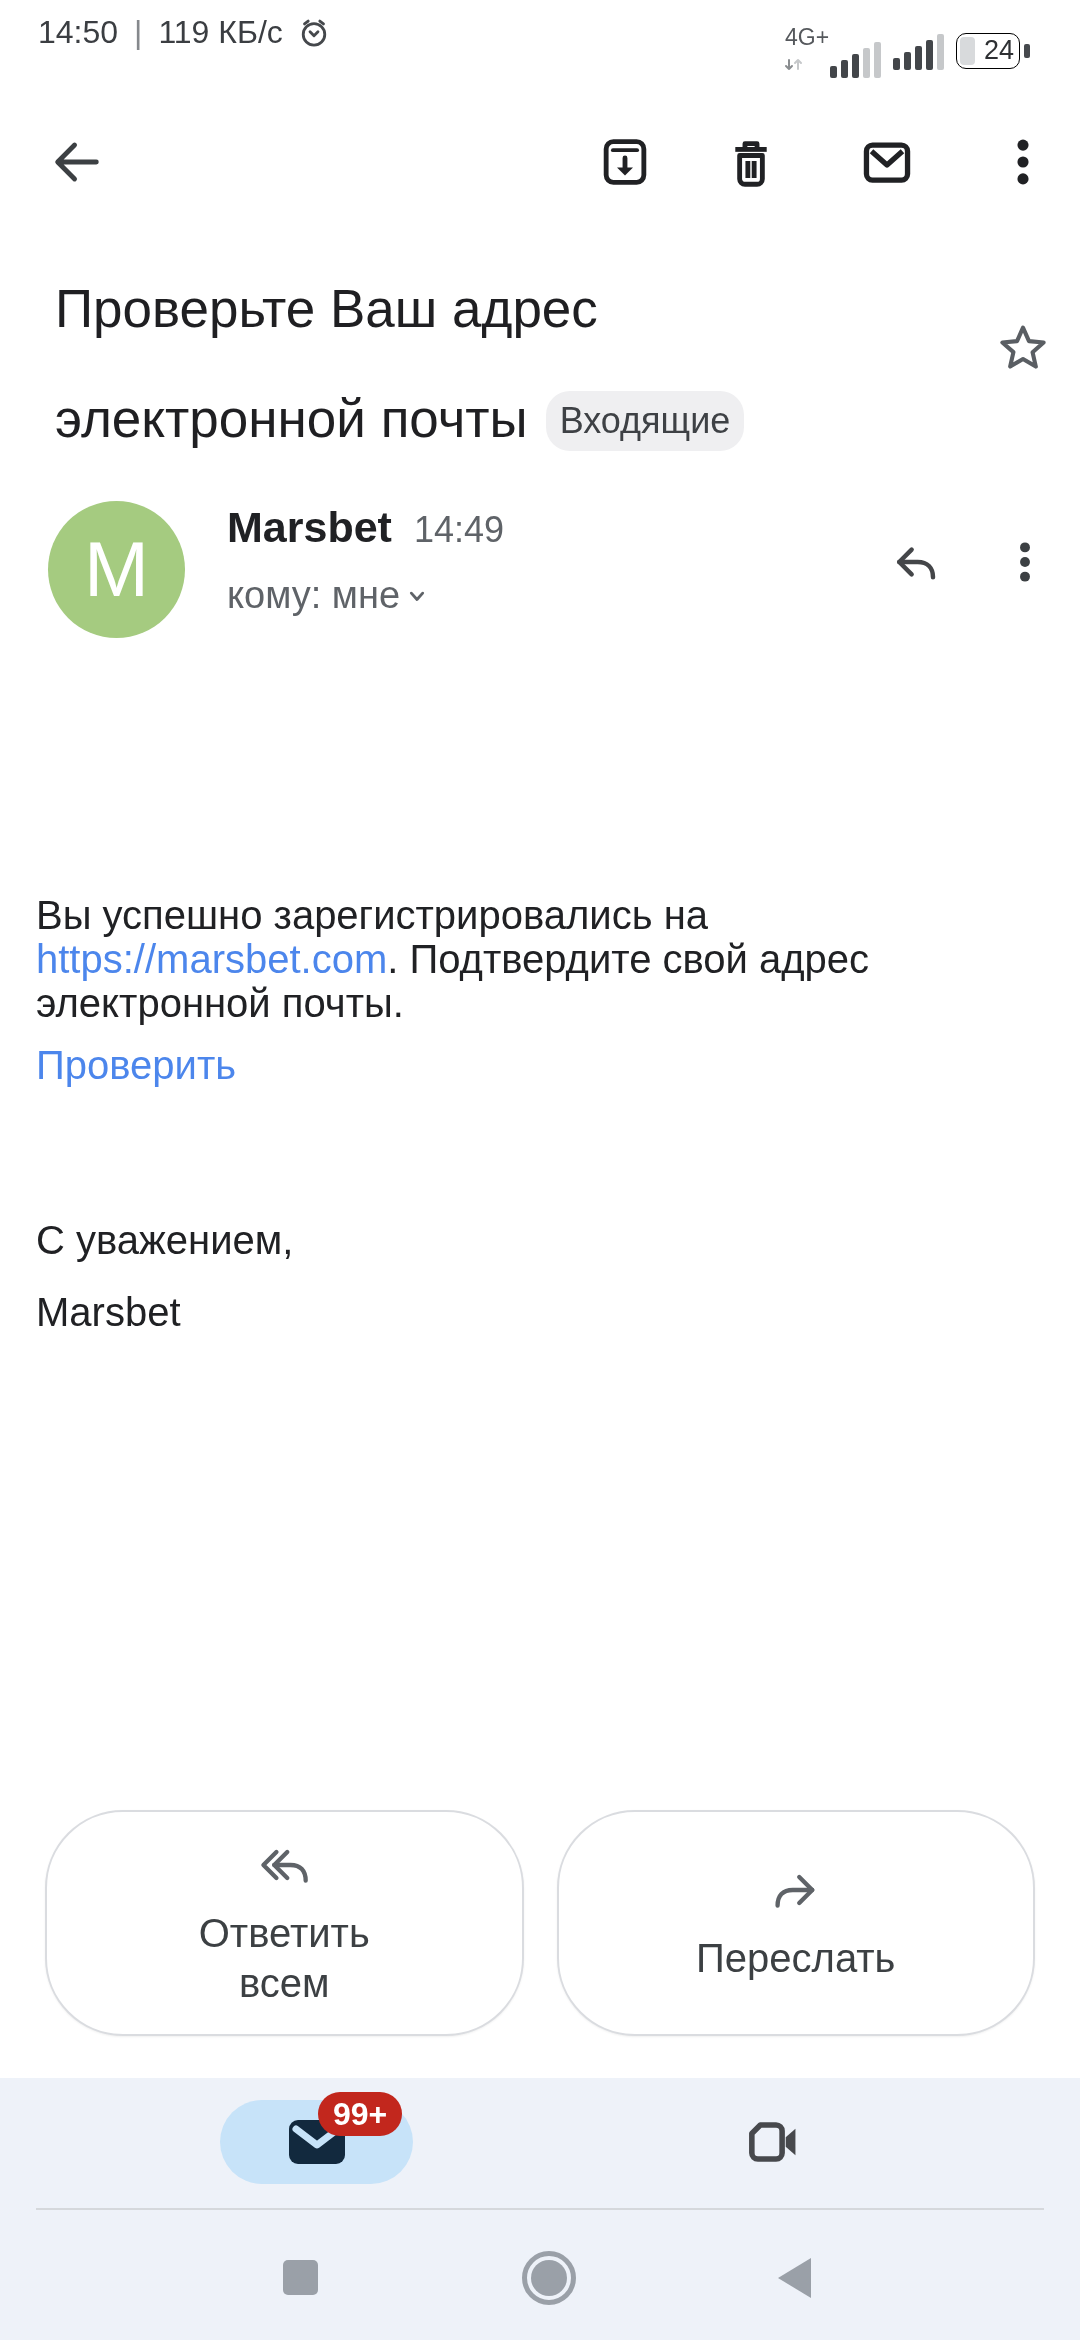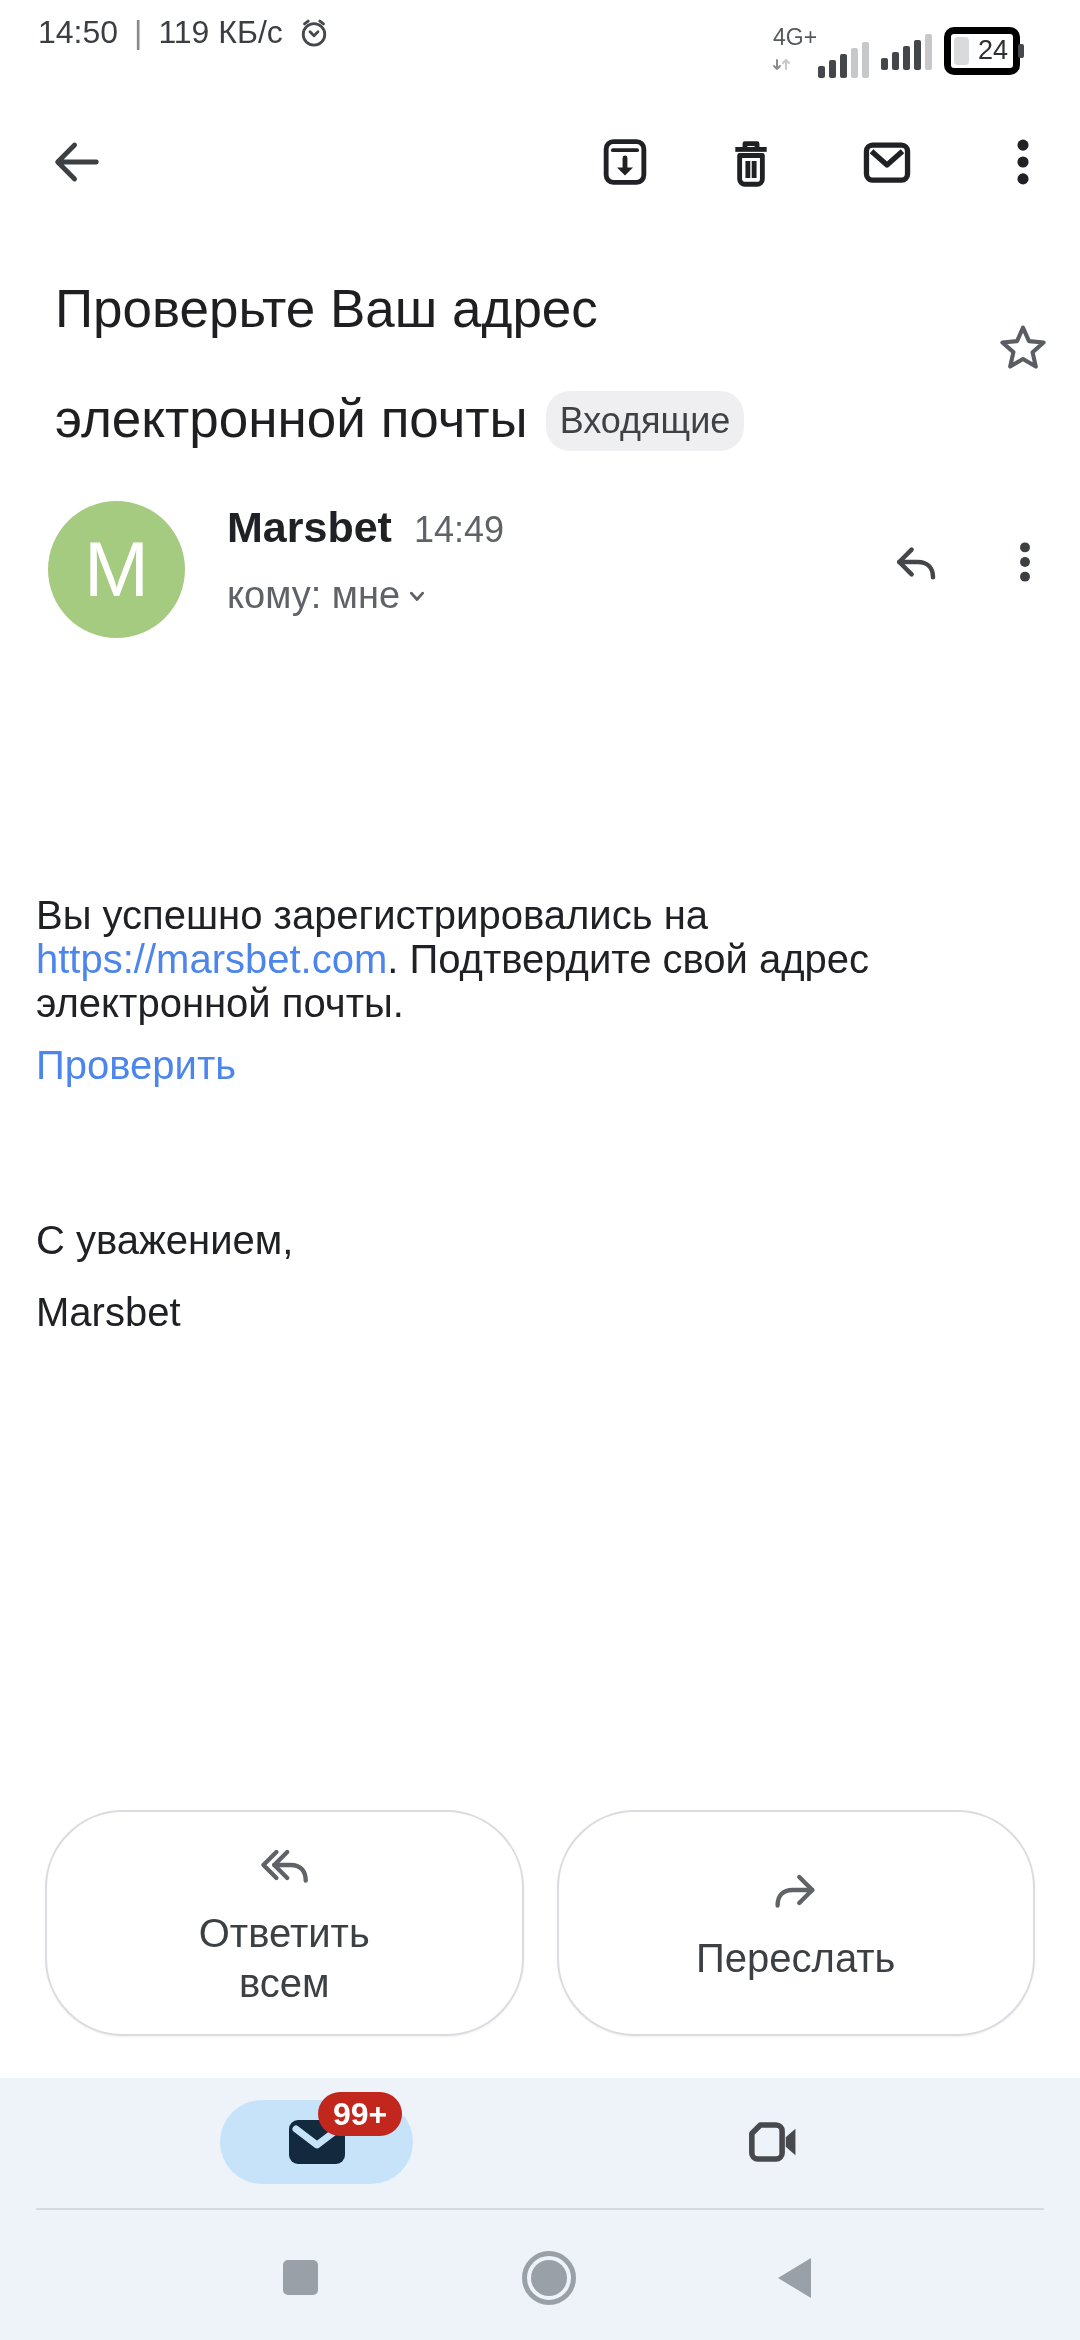--- a/index.html
+++ b/index.html
@@ -25,21 +25,21 @@
   .sb-left{position:absolute;left:38px;top:14px;display:flex;align-items:center;gap:14px;
     font-size:32px;font-weight:500;color:#3b3e42;}
   .sb-sep{color:#85888c;font-weight:400;padding:0 2px;}
   .sb-right{position:absolute;right:60px;top:10px;display:flex;align-items:center;gap:12px;height:52px;margin-top:16px;}
   .net-cluster{position:relative;width:96px;height:52px;}
   .net-type{position:absolute;left:0;top:-2px;font-size:23px;color:#55585c;}
   .net-arrows{position:absolute;left:-2px;bottom:0;}
   .bars{display:flex;align-items:flex-end;gap:4px;height:36px;}
   .bars i{display:block;width:7px;border-radius:2px;background:#43464a;}
   .bars i.dim{background:#c6c8ca;}
-  .battery{position:relative;width:62px;height:34px;border:7px solid #000000;border-radius:10px;
+  .battery{position:relative;width:62px;height:34px;border:1px solid #000000;border-radius:10px;
     margin-bottom:2px;background:#fff;}
   .battery .fill{position:absolute;left:3px;top:3px;bottom:3px;width:15px;background:#d8dadc;border-radius:4px;}
   .battery .pct{position:absolute;right:5px;top:50%;transform:translateY(-52%);font-size:27px;color:#2e3033;font-weight:500;}
   .battery .nub{position:absolute;right:-11px;top:50%;transform:translateY(-50%);width:6px;height:14px;background:#46494d;border-radius:2px;}
   
   .appbar{position:absolute;left:0;top:120px;width:1080px;height:90px;}
   .icon-btn{position:absolute;width:62px;height:62px;display:flex;align-items:center;justify-content:center;
     background:none;border:none;padding:0;cursor:pointer;}
   
   .subject{position:absolute;left:55px;top:262px;width:820px;font-size:53px;line-height:93px;color:#1f1f22;}

